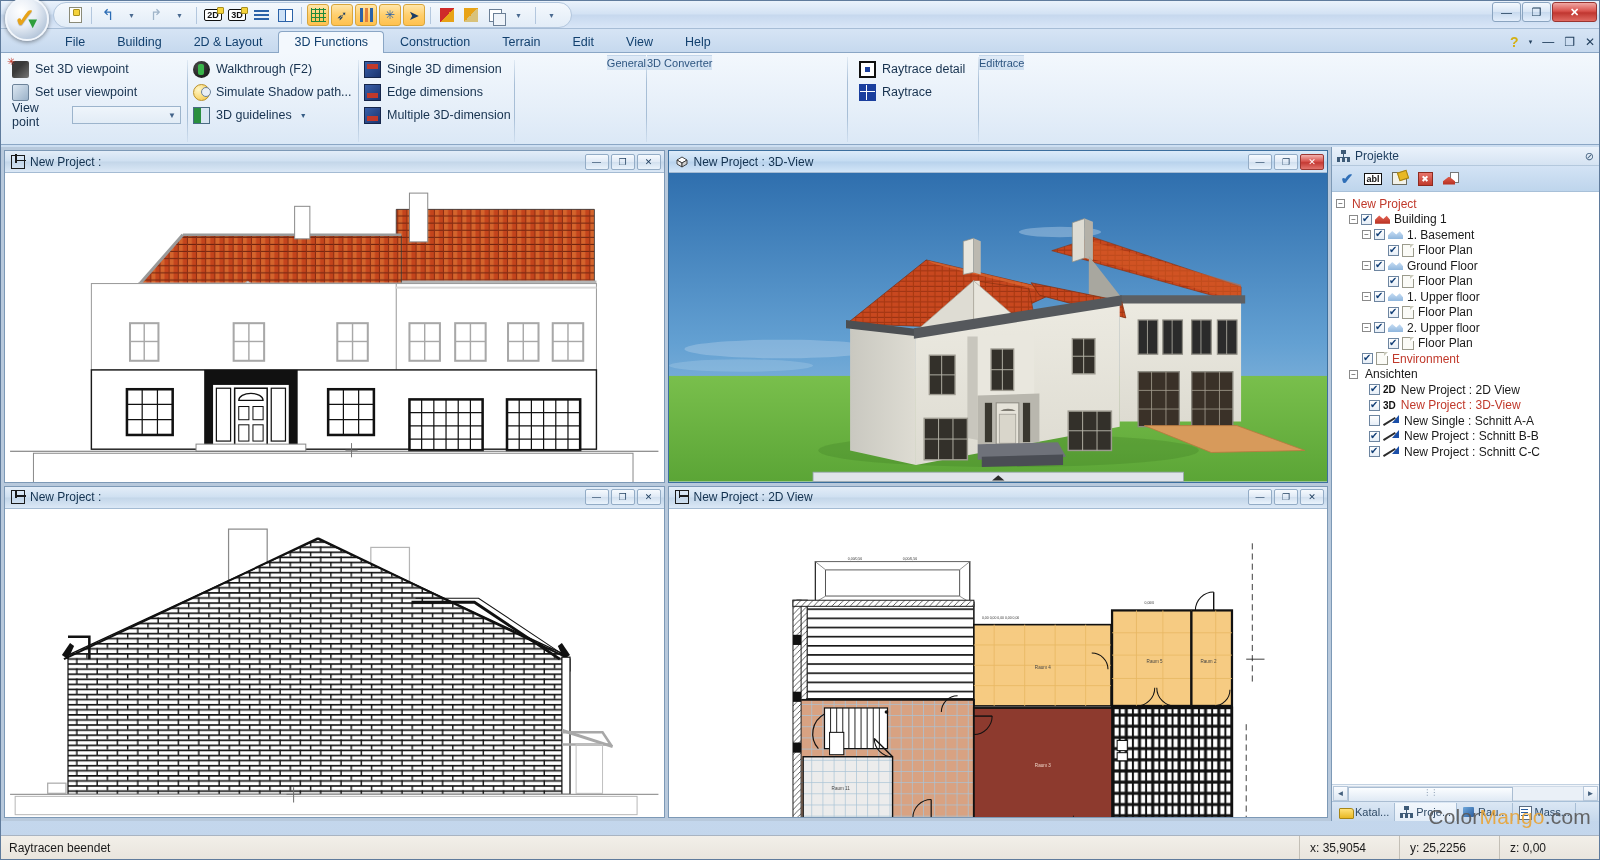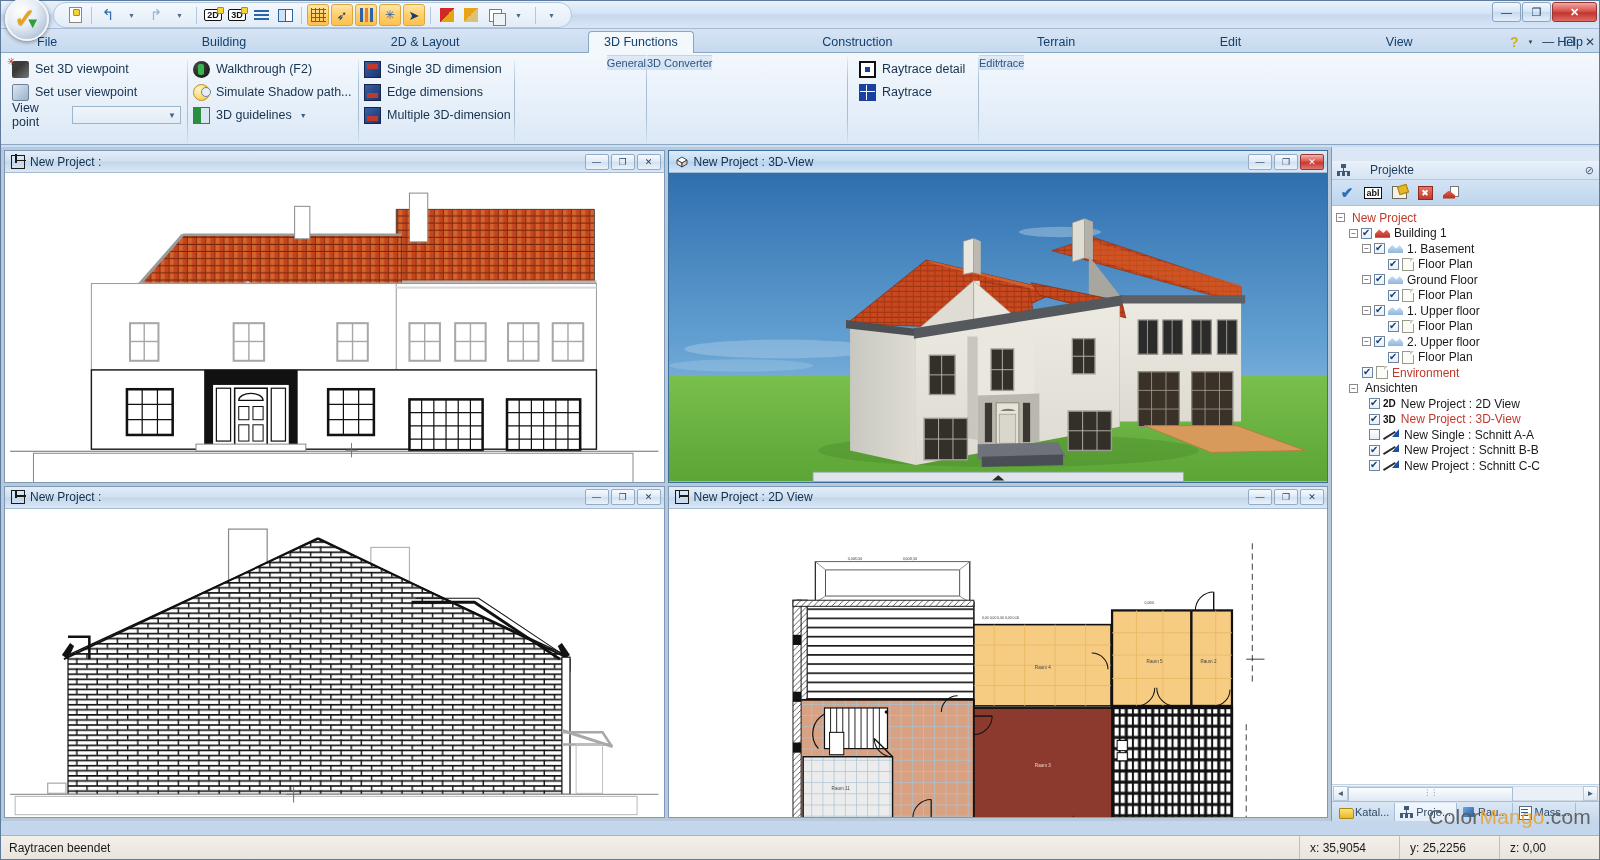--- a/index.html
+++ b/index.html
@@ -92,21 +92,21 @@
     width: 45px;
     background: linear-gradient(180deg,#f0a8a4 0%,#d9524c 45%,#c03630 55%,#e06a62 100%);
     border-color: #9a3430; color: #fff; font-weight: bold;
   }
 
   
   .tabstrip {
     position: relative; height: 24px;
     background: linear-gradient(180deg,#d6e4f5 0%,#c6d9ee 100%);
     border-bottom: 1px solid #8aa6c5;
-    display: flex; align-items: flex-end; padding-left: 20px; justify-content: space-between;
+    display: flex; align-items: flex-end; padding-left: 48px;
   }
   .rtab {
     padding: 3px 15px 4px 15px; font-size: 12.5px; color: #12406e;
     border: 1px solid transparent; border-bottom: none; position: relative; top: 1px;
     white-space: nowrap;
   }
   .rtab.active {
     background: #f3f8fd; border-color: #8aa6c5; border-radius: 4px 4px 0 0;
     color: #12406e; z-index: 3;
   }
@@ -214,23 +214,23 @@
   }
   .mbtn.x { background: linear-gradient(180deg,#f3b4b0 0%,#d9544e 45%,#c43a34 55%,#e4756d 100%); border-color:#9d3732; color:#fff;}
   .mdi-body { flex: 1; position: relative; overflow: hidden; background: #fff; }
 
   
   .dock {
     width: 268px; background: linear-gradient(180deg,#dbe7f4,#cddcee);
     border-left: 1px solid #7d99b6; display: flex; flex-direction: column;
   }
   .dock-title {
-    height: 19px; display: flex; align-items: center; gap: 20px; padding: 0 5px;
+    height: 19px; display: flex; align-items: center; gap: 5px; padding: 0 5px;
     background: linear-gradient(180deg,#eaf2fb,#d5e3f2); border-bottom: 1px solid #b4c8dd;
-    font-size: 12px; color: #1c3c5d; margin-top: 14px;
+    font-size: 12px; color: #1c3c5d;
   }
   .dock-title-ico { width: 13px; height: 12px; position: relative; }
   .dock-title-ico i { position:absolute; background:#3d5a77; }
   .dock-pin { margin-left: auto; font-size: 11px; color: #43617f; }
   .dock-toolbar {
     height: 26px; display: flex; align-items: center; gap: 4px; padding: 2px 4px;
     background: linear-gradient(180deg,#d3e3f5,#bed5ec);
     border-bottom: 1px solid #a8c0d8;
   }
   .dtb {

